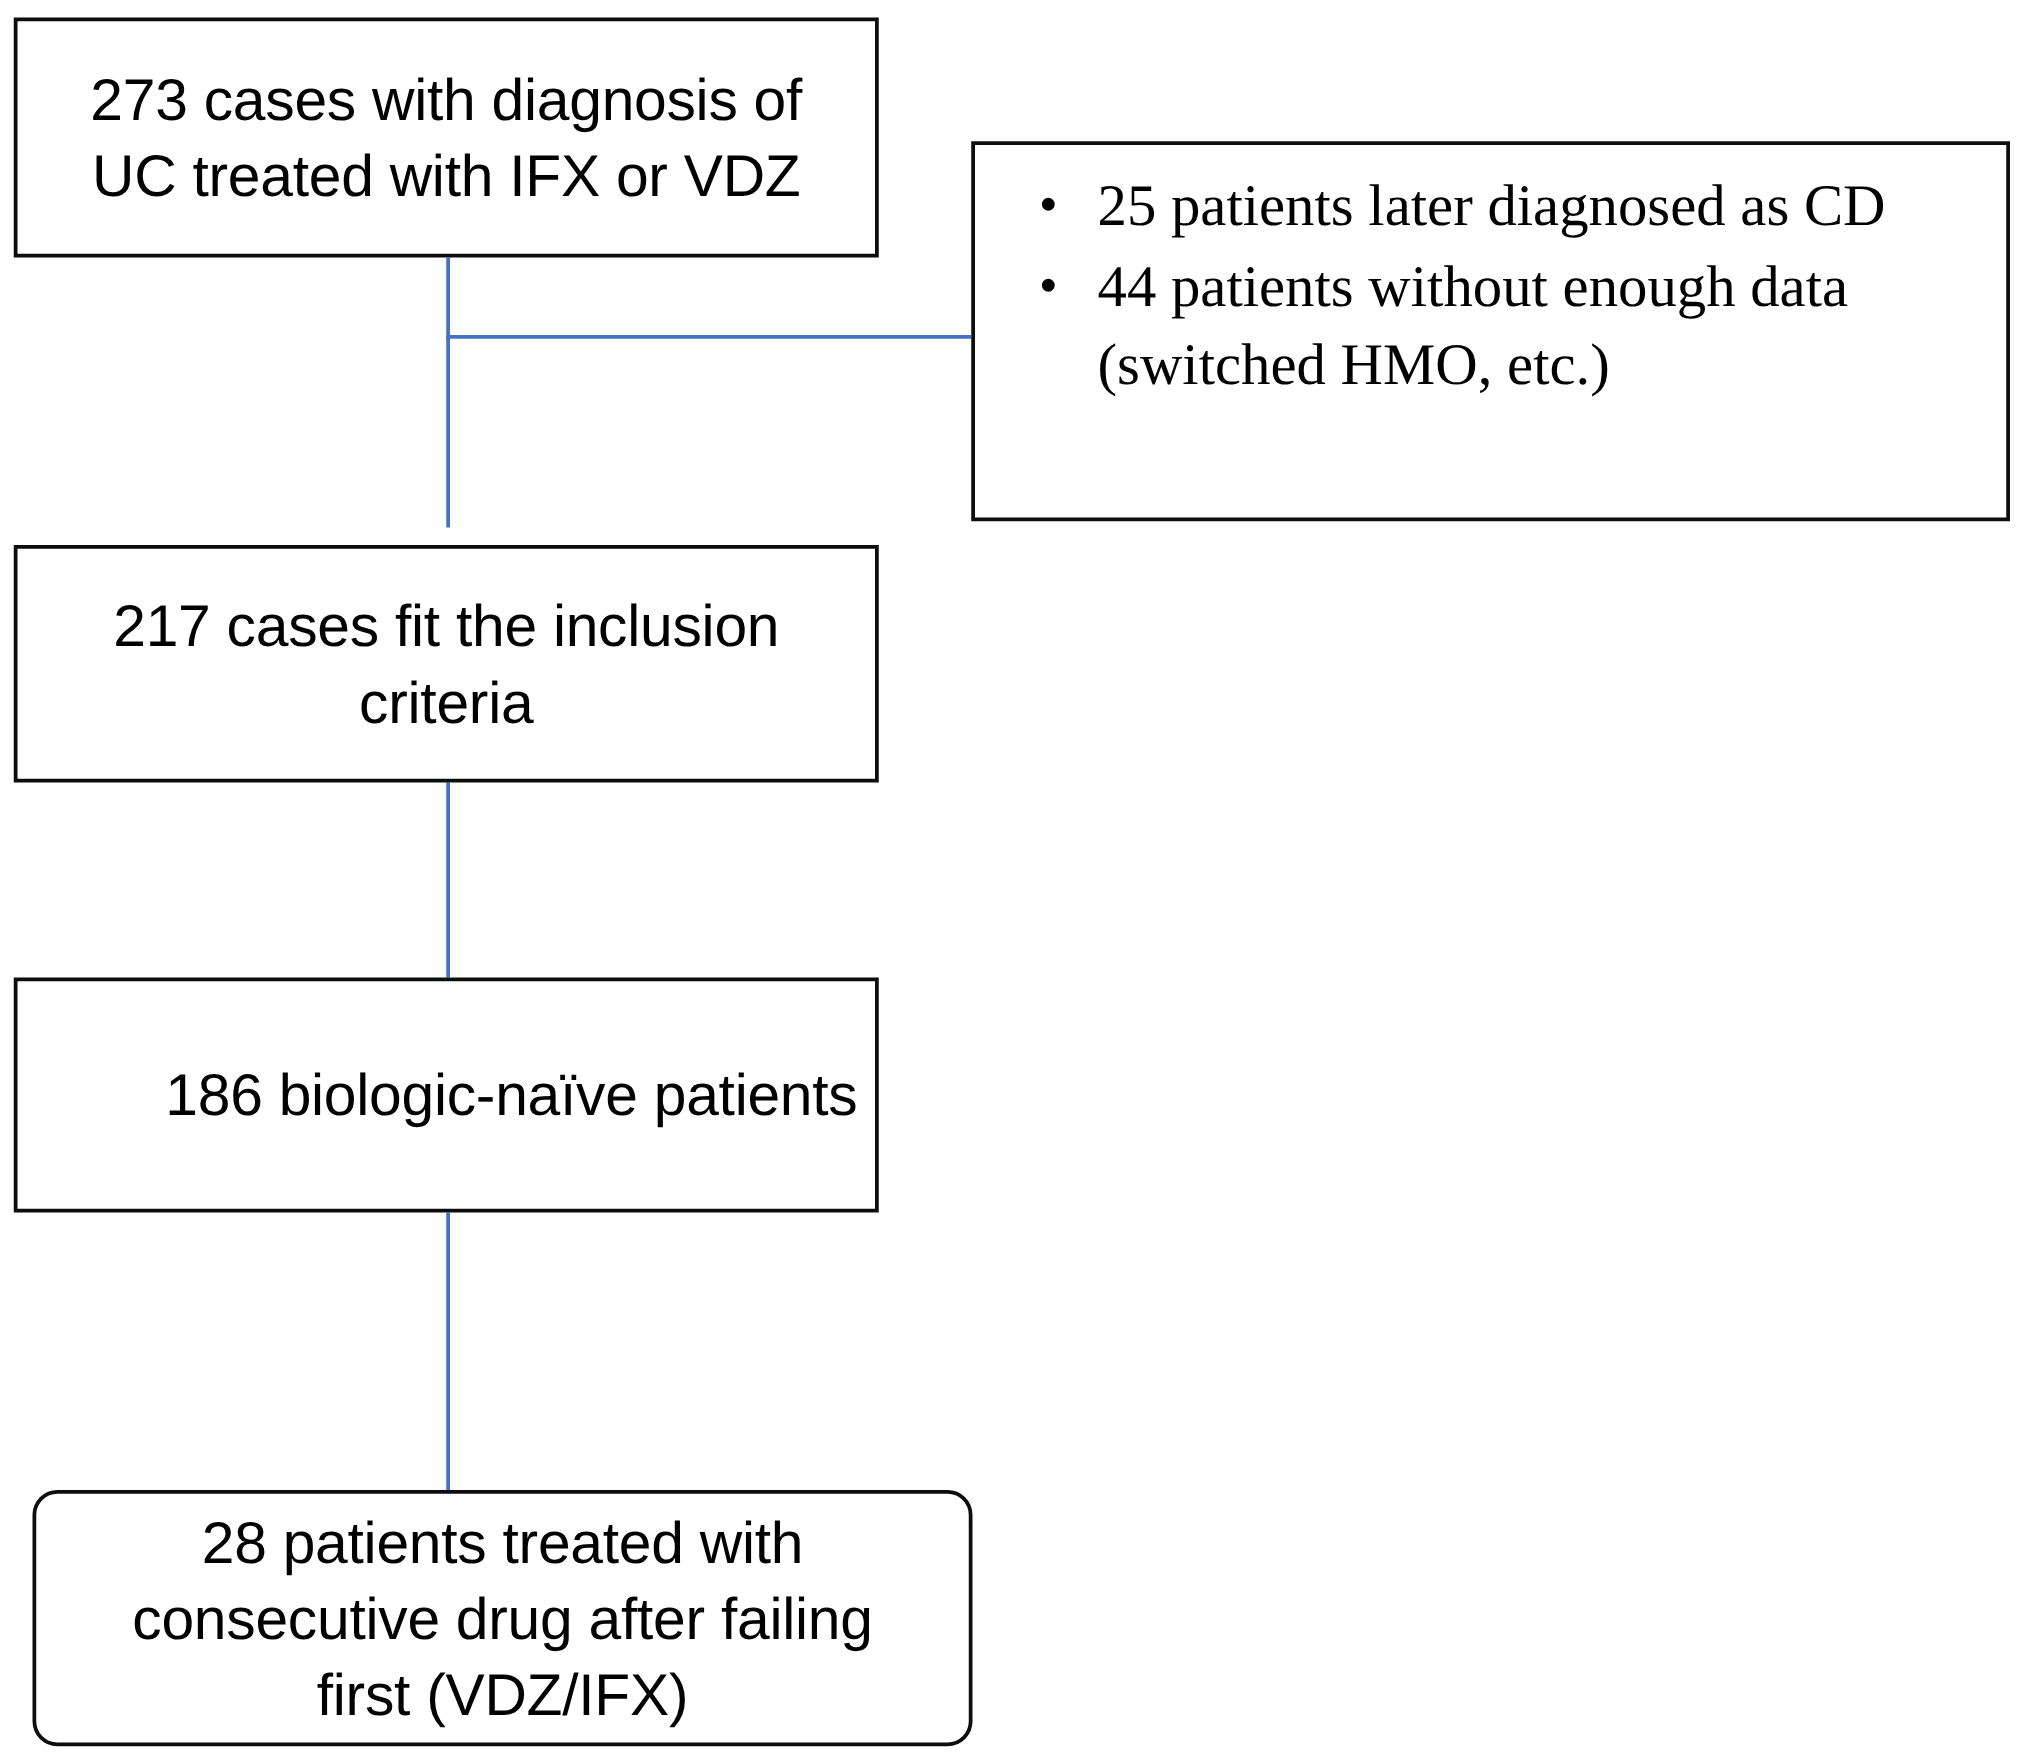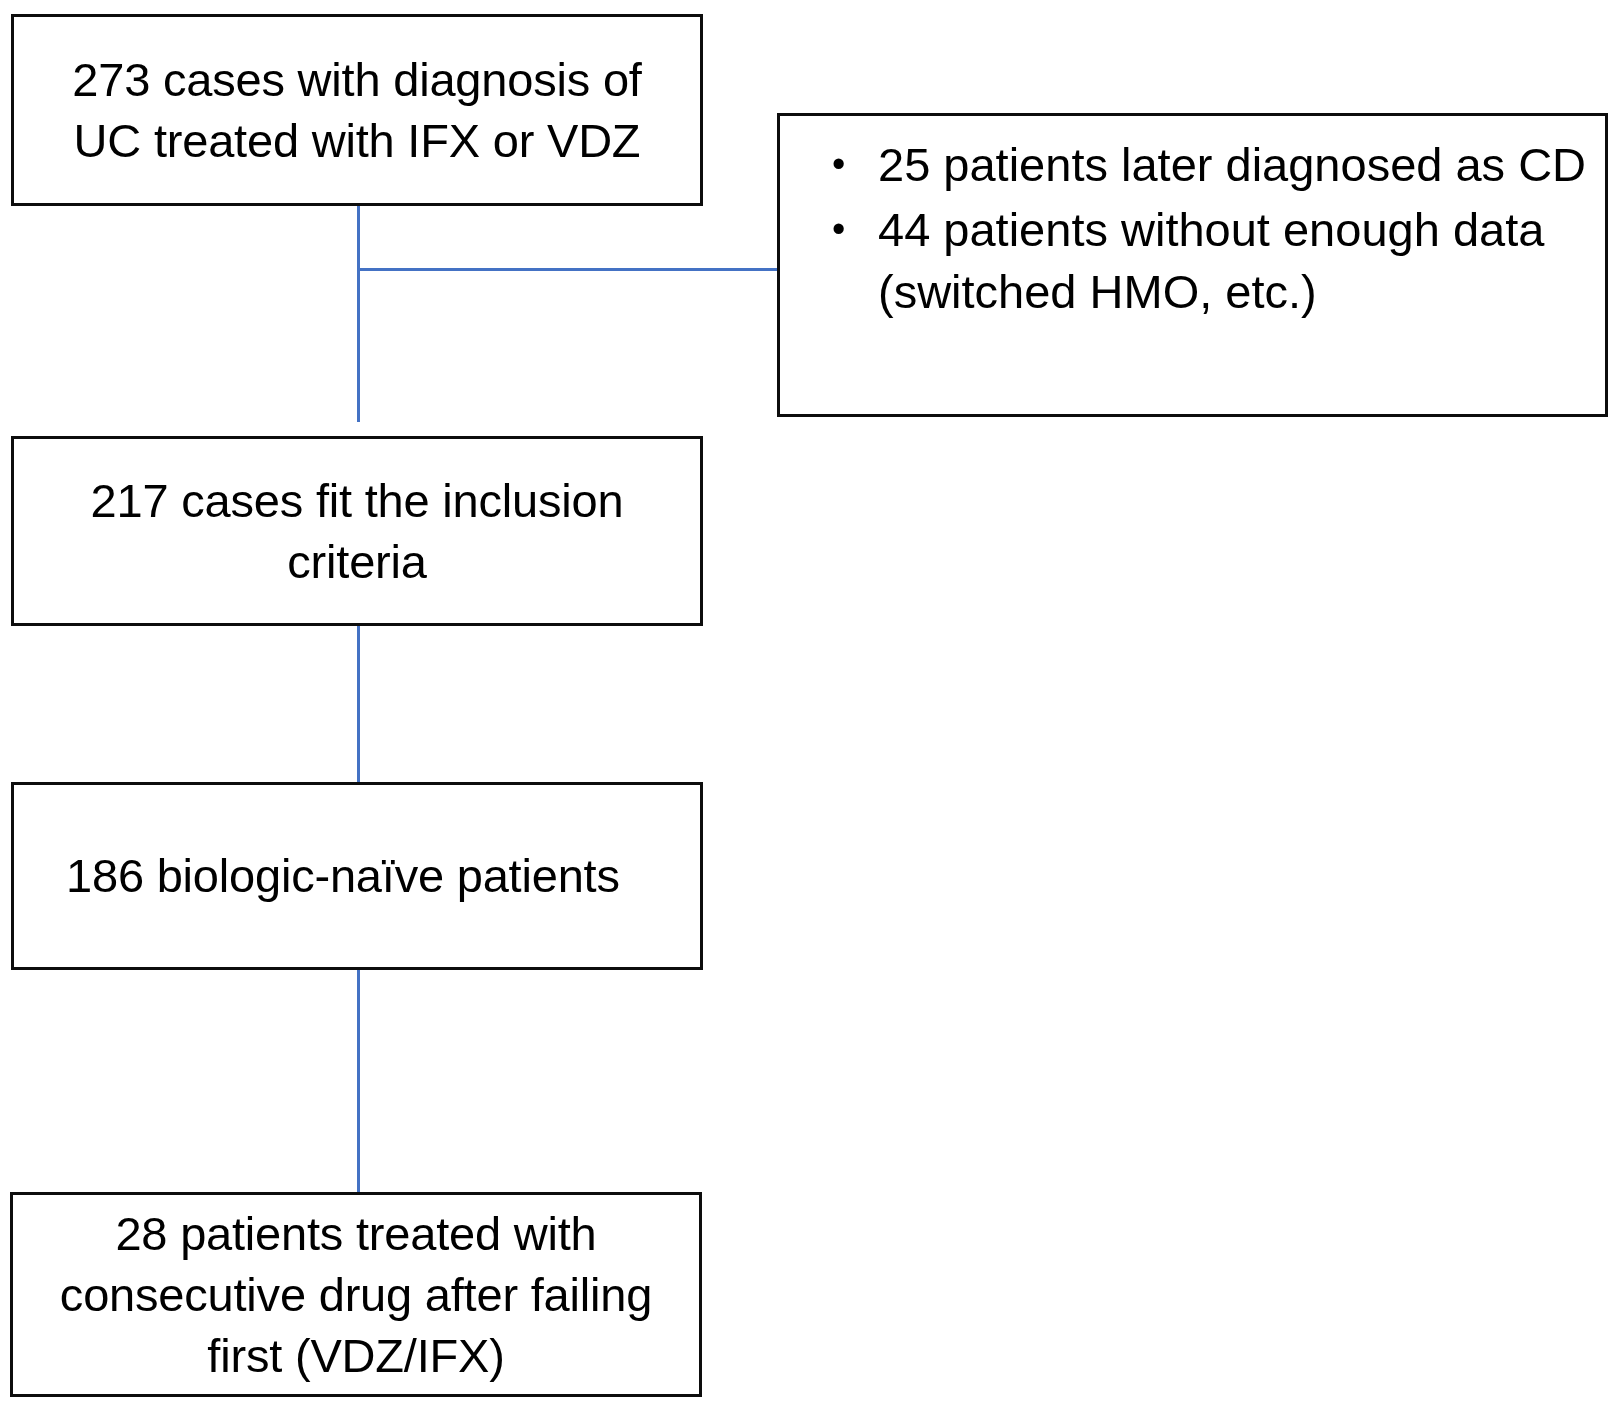--- a/index.html
+++ b/index.html
@@ -65,28 +65,29 @@
     height: 190px;
   }
 
   
   #node-biologic-naive {
     left: 11px;
     top: 782px;
     width: 692px;
     height: 188px;
   }
-  #node-biologic-naive .node-text { text-align: left; width: 100%; padding-left: 52px; }
+  #node-biologic-naive .node-text { text-align: right; width: 100%; padding-left: 52px; }
 
   
   #node-consecutive-drug {
-    left: 10px;
+    left: 26px;
     top: 1192px;
-    width: 692px;
+    width: 752px;
     height: 205px;
+    border-radius: 20px;
   }
 
   
   #node-exclusions {
     left: 777px;
     top: 113px;
     width: 831px;
     height: 304px;
     display: block;
     padding: 18px 10px 10px 14px;
@@ -112,20 +113,21 @@
     padding-left: 38px;
     box-sizing: border-box;
     font-size: 38px;
     line-height: 1.62;
     color: #000000;
   }
   .bullet-text {
     flex: 1 1 auto;
     padding-left: 20px;
     padding-right: 4px;
+    font-family: Liberation Serif, serif;
   }
 </style>
 </head>
 <body>
 
 <div id="canvas">
 
   <div class="conn conn-v" style="left:357px; top:206px; height:216px;"></div>
   <div class="conn conn-h" style="left:357px; top:268px; width:423px;"></div>
 

